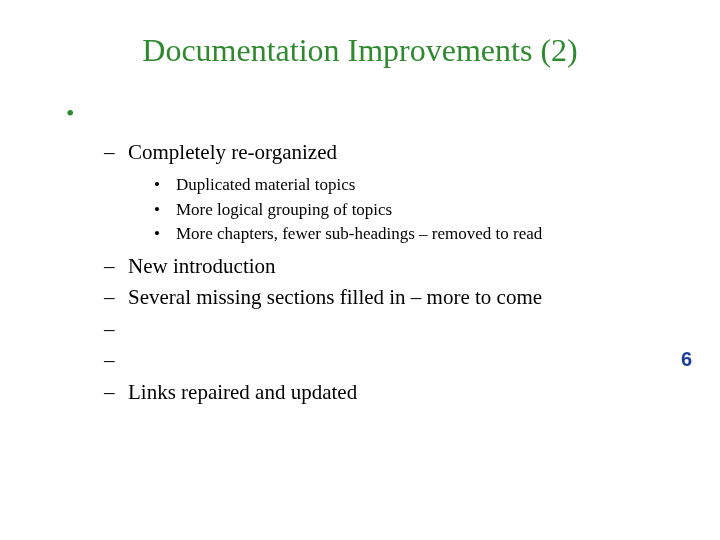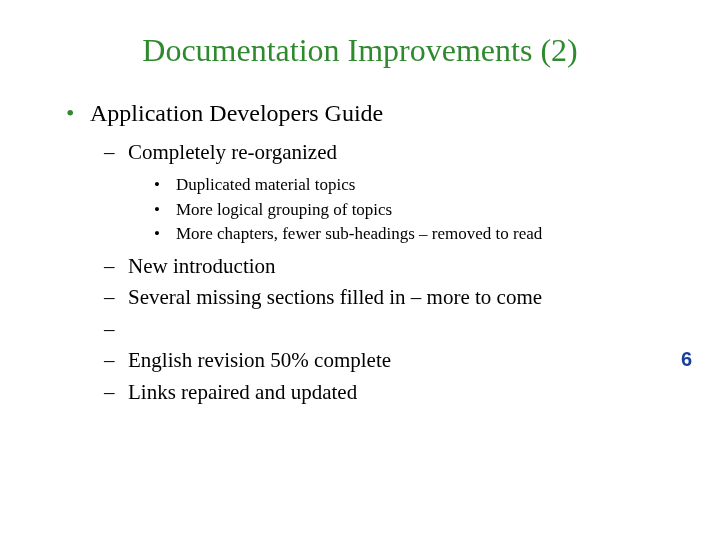--- a/index.html
+++ b/index.html
@@ -78,21 +78,20 @@
 </head>
 <body>
 
 <div class="slide">
 
   <h1 class="title">Documentation Improvements (2)</h1>
 
   <div class="lvl1">
     <div class="lvl1-row">
       <span class="lvl1-bullet">•</span>
-      <span>Application Developers Guide</span>
     </div>
   </div>
 
   <div class="lvl2 block-l2-first">
     <div class="lvl2-row">
       <span class="lvl2-bullet">–</span>
       <span>Completely re-organized</span>
     </div>
   </div>
 
@@ -118,21 +117,20 @@
     </div>
     <div class="lvl2-row">
       <span class="lvl2-bullet">–</span>
       <span>Several missing sections filled in – more to come</span>
     </div>
     <div class="lvl2-row">
       <span class="lvl2-bullet">–</span>
     </div>
     <div class="lvl2-row">
       <span class="lvl2-bullet">–</span>
-      <span>English revision 50% complete</span>
     </div>
     <div class="lvl2-row">
       <span class="lvl2-bullet">–</span>
       <span>Links repaired and updated</span>
     </div>
   </div>
 
   <div class="page-num">6</div>
 
 </div>

